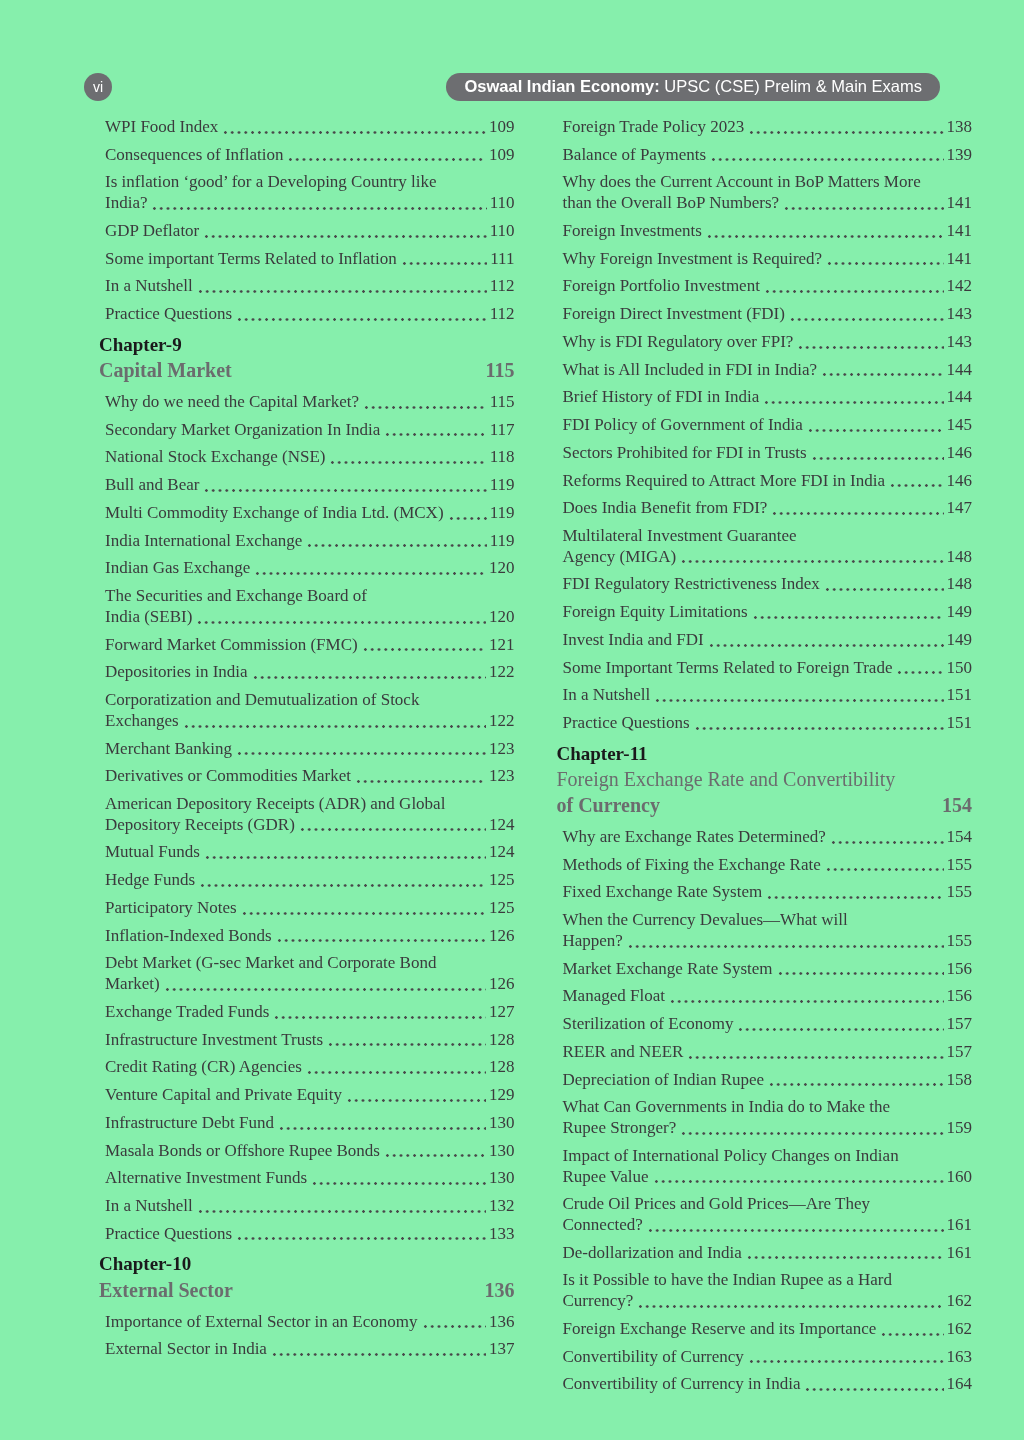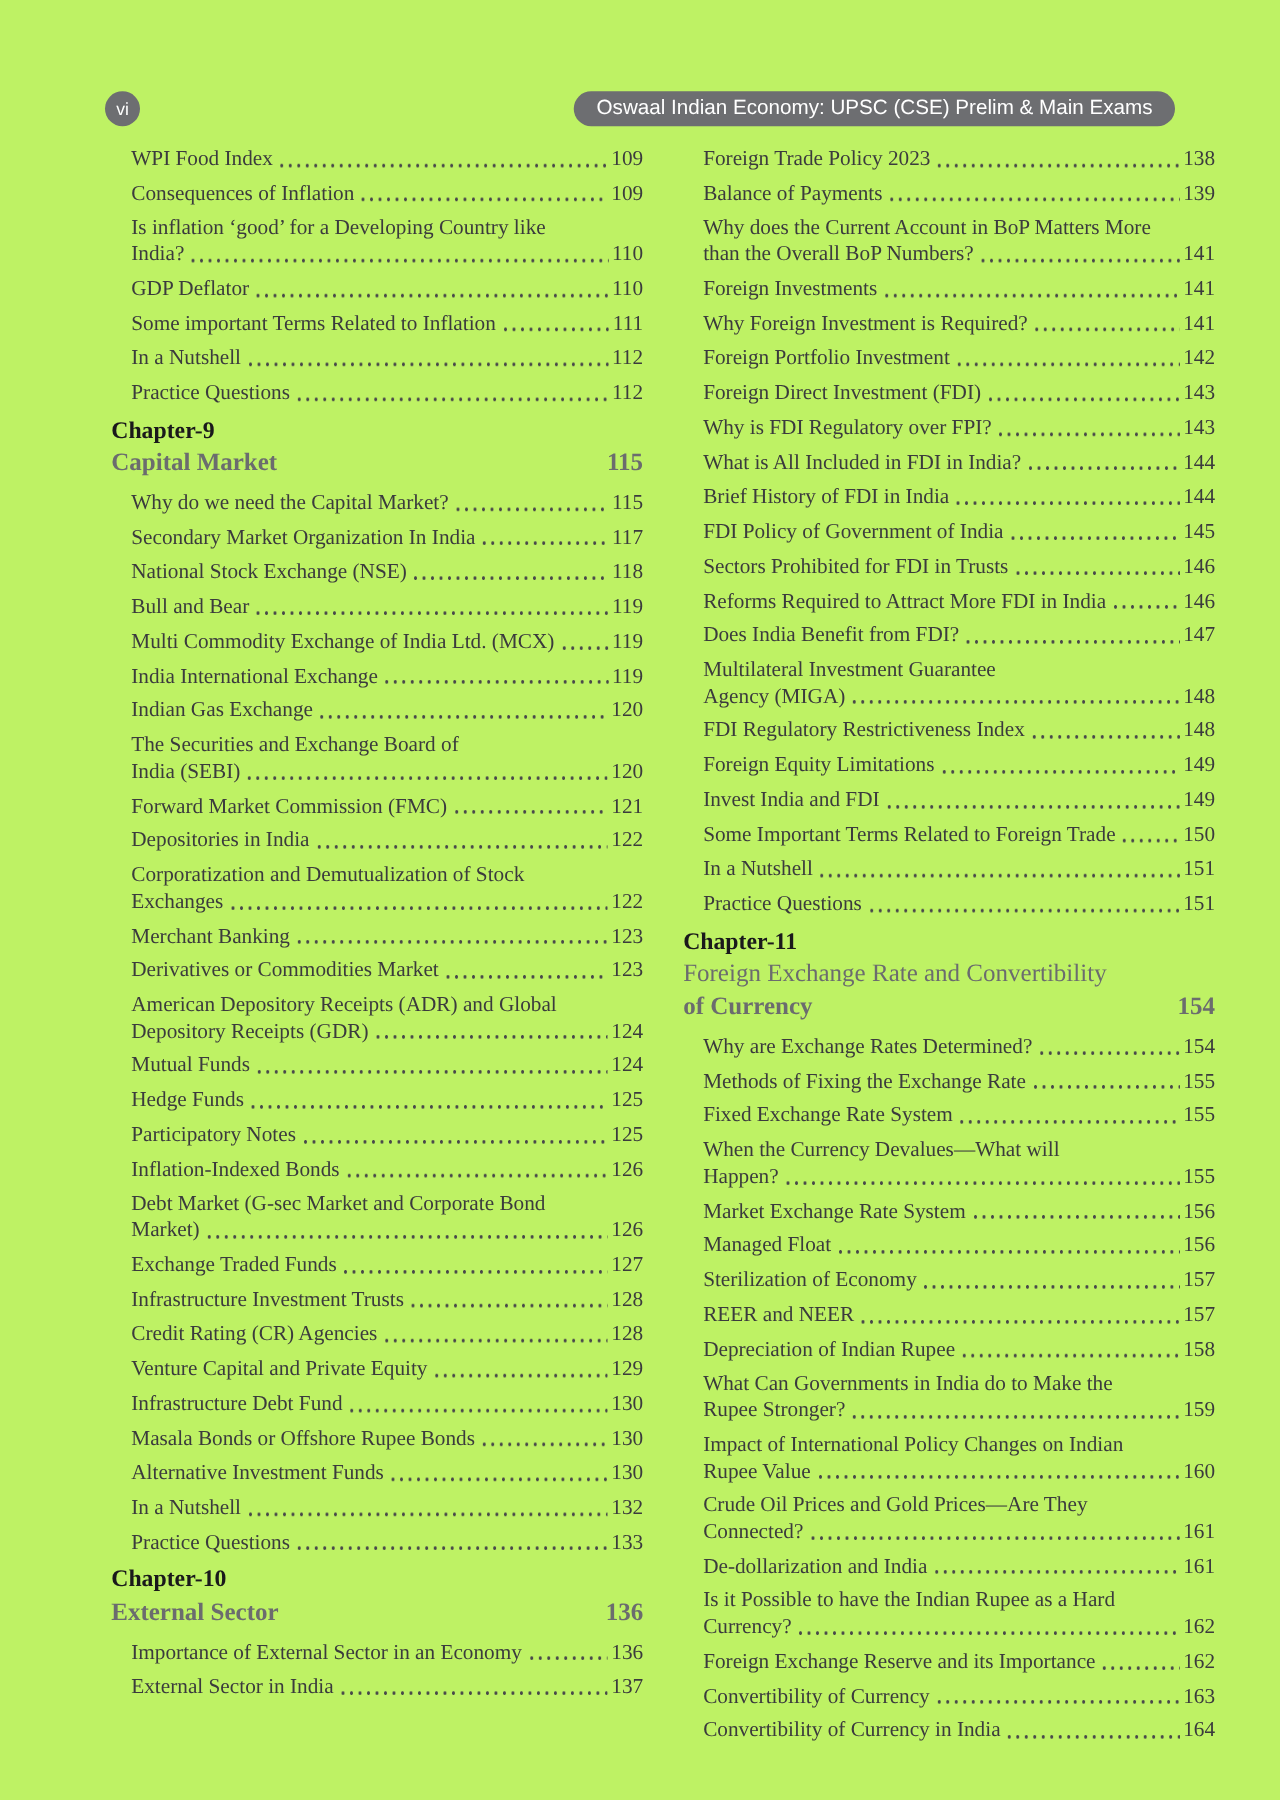--- a/index.html
+++ b/index.html
@@ -3,59 +3,59 @@
 <meta charset="utf-8">
 <style>
   * { margin:0; padding:0; box-sizing:border-box; }
   html,body { background:#ffffff; }
   body {
     width:1024px; height:1440px;
     font-family:"Liberation Serif", serif;
     color:#3b3b3d;
     overflow:hidden;
   }
-  .page { width:1024px; height:1440px; background:#bef264; position:relative; overflow:hidden; }
+  .page { width:1024px; height:1440px; background:#86efac; position:relative; overflow:hidden; }
 
   
   .header {
     display:flex; justify-content:space-between; align-items:center;
     padding:0 84px; margin-top:72px; height:30px;
   }
   .folio-badge {
     width:28px; height:28px; border-radius:50%;
     background:#6d6e71; color:#fff;
     font-family:"Liberation Sans", sans-serif; font-size:14px;
     display:flex; align-items:center; justify-content:center;
     flex:none;
   }
   .title-band {
     background:#6d6e71; color:#fff;
     border-radius:15px; padding:4px 18px 5px 18px;
     font-family:"Liberation Sans", sans-serif; font-size:16.5px;
     white-space:nowrap; line-height:1.2;
   }
-  .title-band .bold-part { font-weight:normal; }
+  .title-band .bold-part { font-weight:bold; }
 
   
   .main { display:flex; gap:28px; padding:0 52px 0 85px; margin-top:15px; }
   .col { flex:1 1 0; min-width:0; }
 
   .entry { margin-bottom:7px; padding-left:20px; font-size:17px; line-height:1.22; color:#3b3b3d; }
   .e-line { white-space:nowrap; }
   .e-row { display:flex; }
   .e-text { flex:none; white-space:nowrap; }
   .dots {
     flex:1 1 6px; min-width:6px; align-self:flex-end;
     height:3px; margin:0 3px 4px 4px;
     background-image:radial-gradient(circle, #48484a 1.25px, transparent 1.45px);
     background-size:6.8px 3px; background-repeat:repeat-x; background-position:left bottom;
   }
   .e-page { flex:none; }
 
-  .chapter { margin:5px 0 9px 4px; }
+  .chapter { margin:5px 0 9px 14px; }
   .ch-num { font-weight:bold; color:#1a191b; font-size:19px; line-height:1.32; }
   .ch-line { font-weight:normal; color:#6b6c6e; font-size:20px; line-height:1.3; white-space:nowrap; }
   .ch-row { display:flex;justify-content:center; }
   .ch-title { flex:none; font-weight:bold; color:#6b6c6e; font-size:20px; line-height:1.3; white-space:nowrap; }
   .ch-spacer { flex:1; }
   .ch-page { flex:none; font-weight:bold; color:#6b6c6e; font-size:20px; line-height:1.3; }
 </style>
 </head>
 <body>
 

